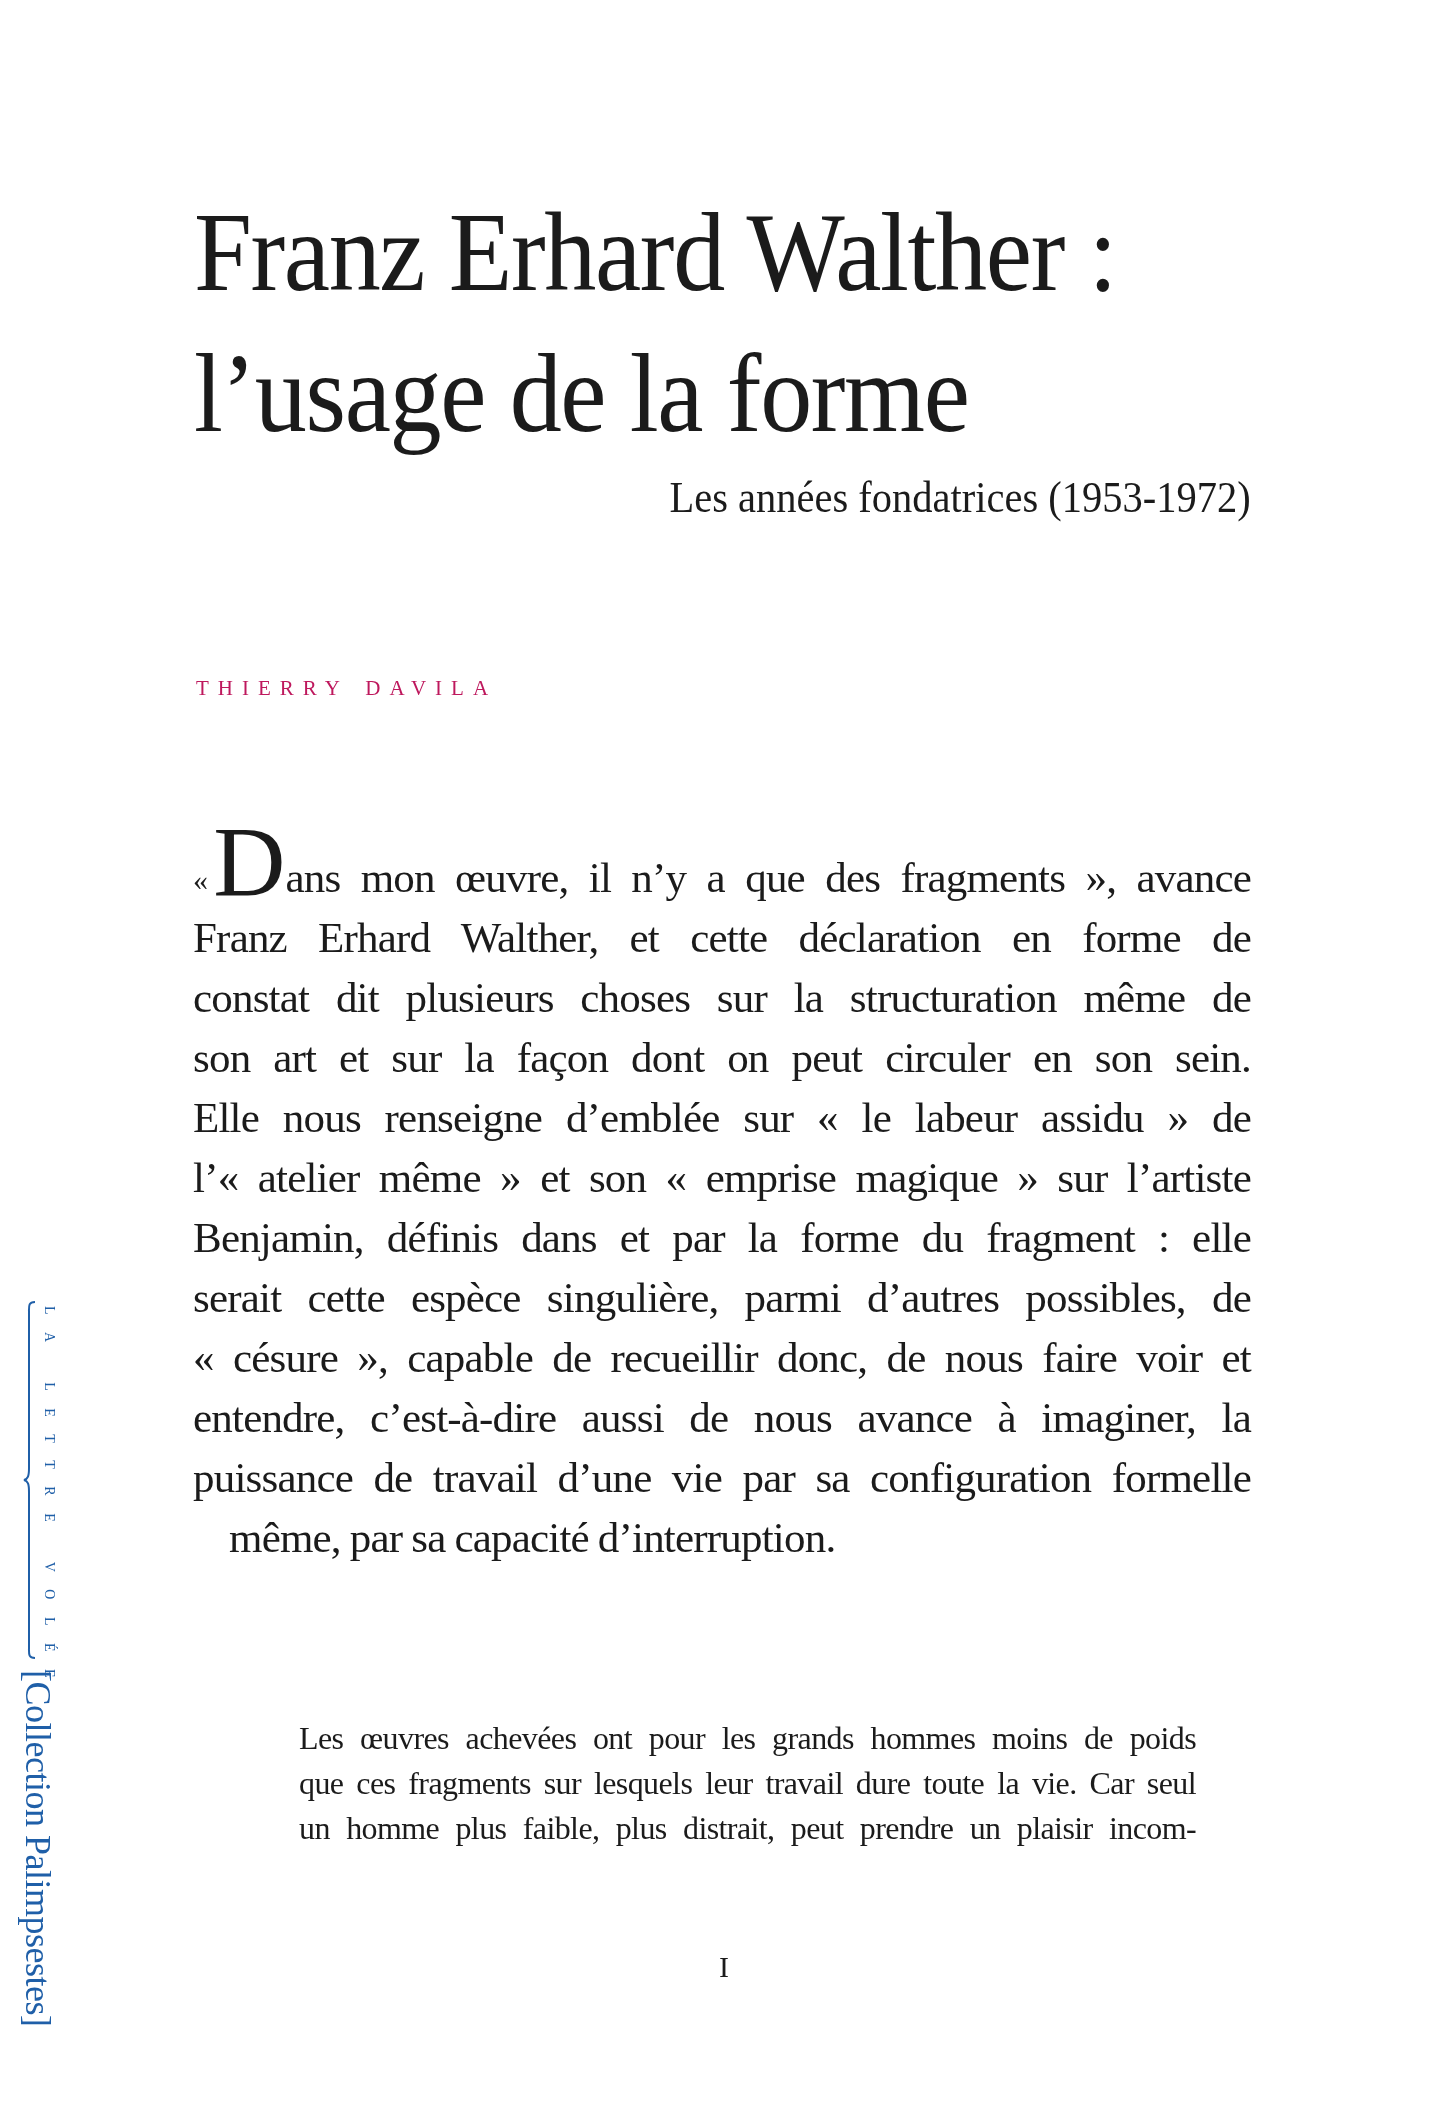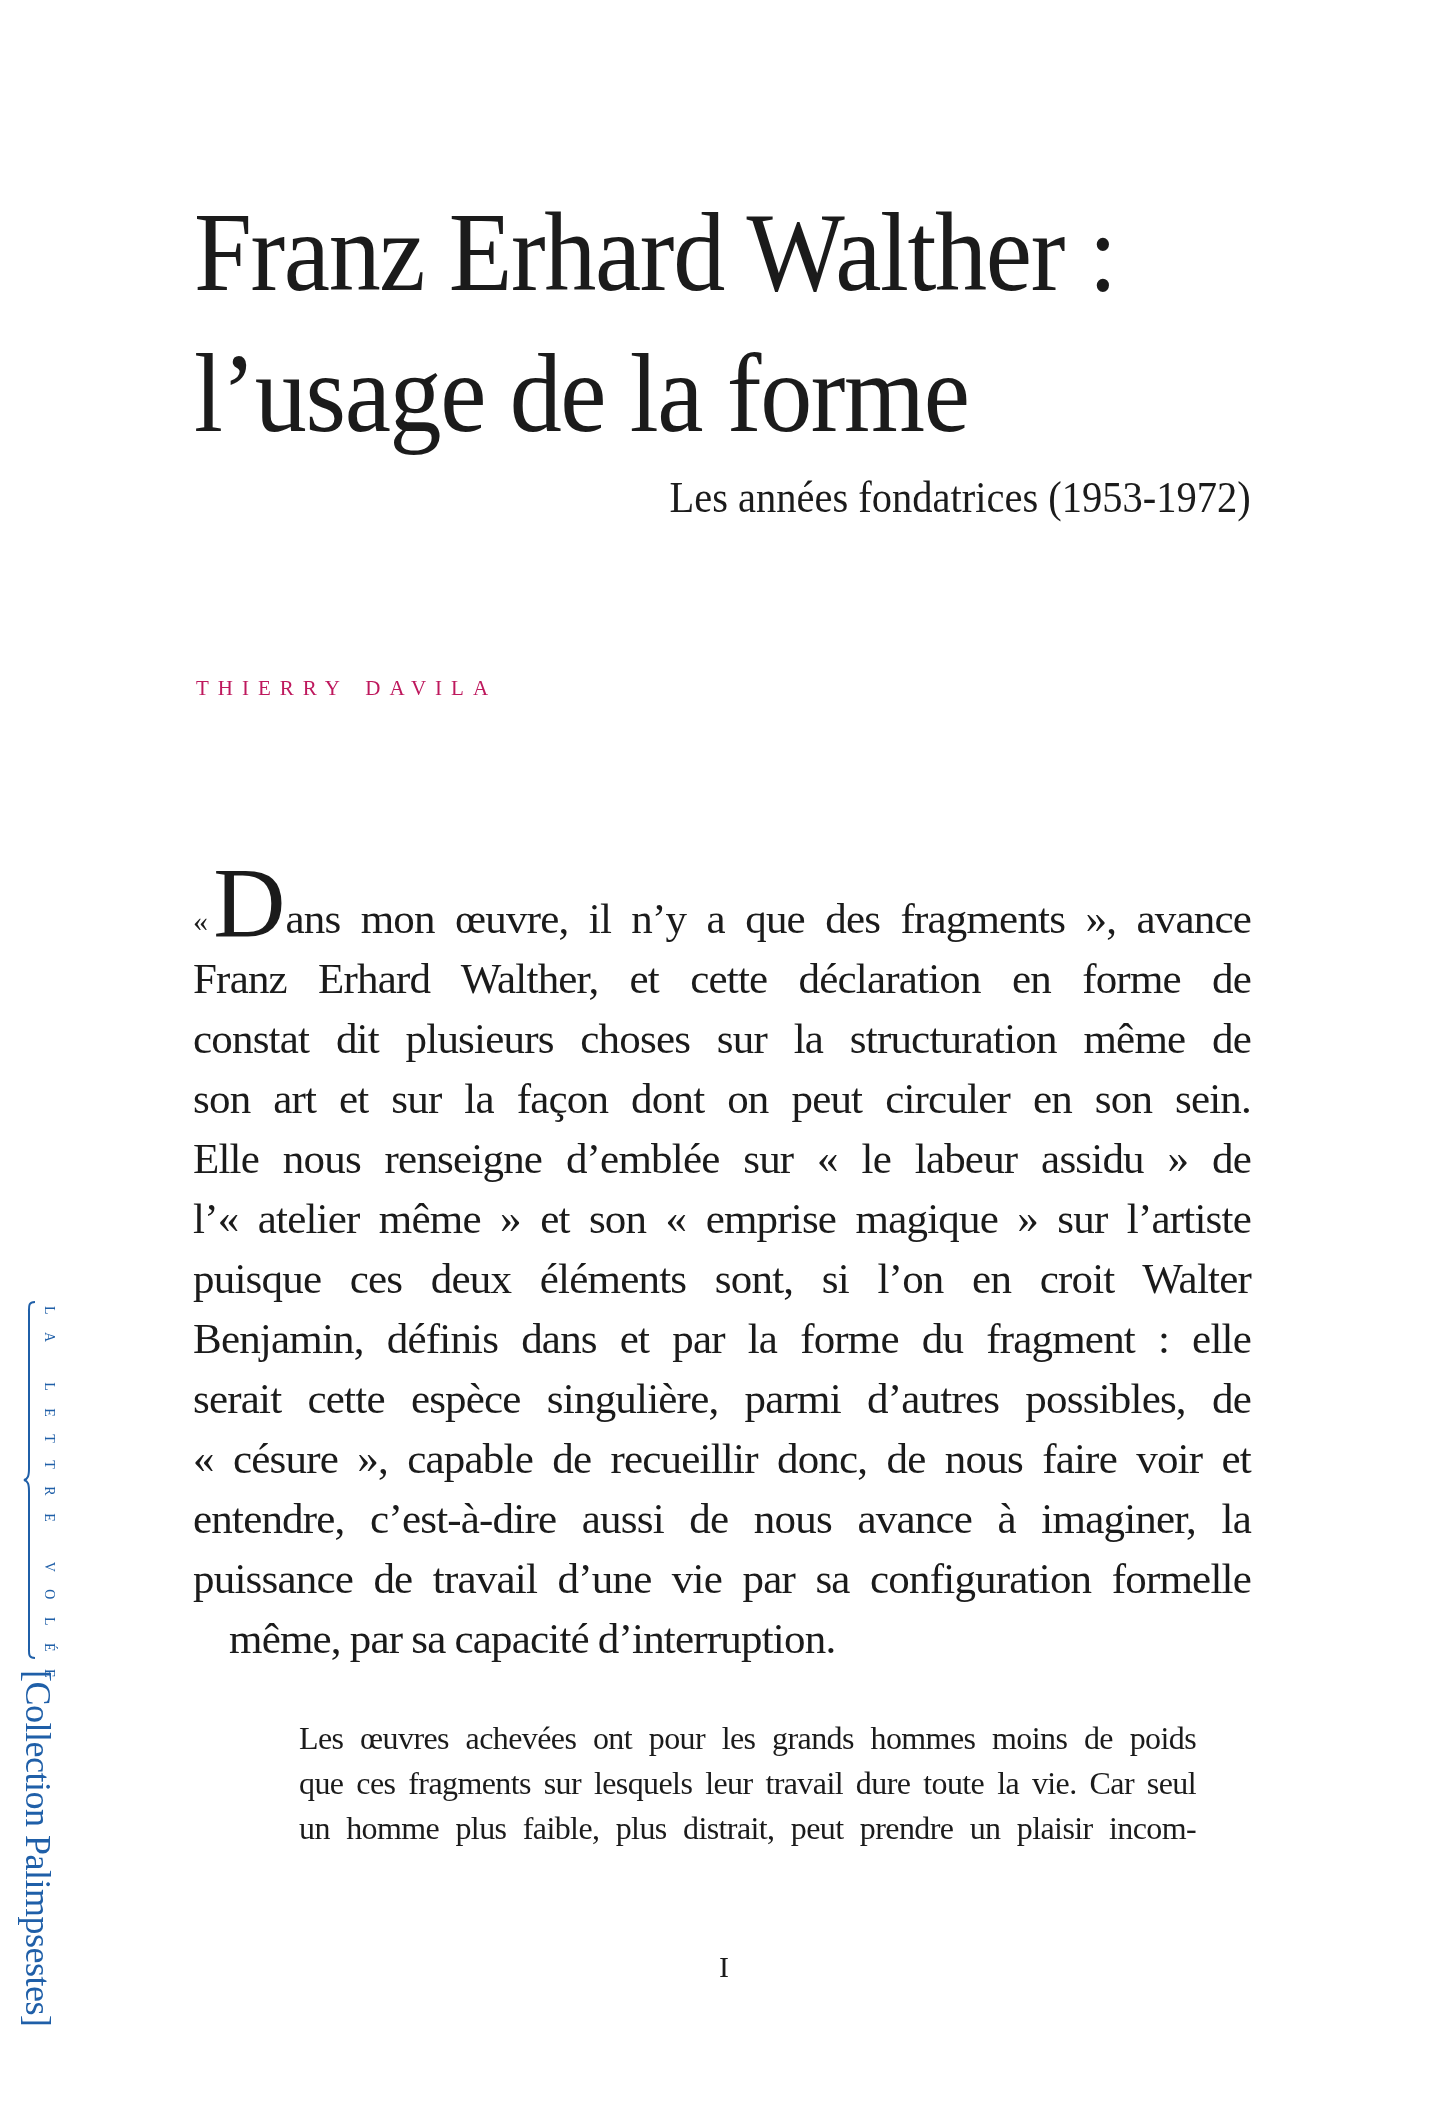--- a/index.html
+++ b/index.html
@@ -60,21 +60,21 @@
       text-transform: lowercase;
       white-space: nowrap;
       color: #be185d;
     }
 
     
     .body-text {
       position: absolute;
       left: 193px;
       width: 1058px;
-      top: 889px;
+      top: 848px;
       font-size: 43px;
       color: #1b1b1b;
     }
     .body-line {
       display: block;
       height: 60px;
       line-height: 60px;
       white-space: nowrap;
       text-align: justify;
       text-align-last: justify;
@@ -210,21 +210,20 @@
 
   <div class="author">Thierry Davila</div>
 
   <div class="body-text">
     <span class="body-line"><span class="guillemet-open">«</span><span class="drop-cap">D</span><span>ans mon œuvre, il n’y a que des fragments  », avance</span></span>
     <span class="body-line">Franz Erhard Walther, et cette déclaration en forme de</span>
     <span class="body-line">constat dit plusieurs choses sur la structuration même de</span>
     <span class="body-line">son art et sur la façon dont on peut circuler en son sein.</span>
     <span class="body-line">Elle nous renseigne d’emblée sur « le labeur assidu » de</span>
     <span class="body-line">l’« atelier même » et son « emprise magique » sur l’artiste</span>
-    <span class="body-line">puisque ces deux éléments sont, si l’on en croit Walter</span>
     <span class="body-line">Benjamin, définis dans et par la forme du fragment : elle</span>
     <span class="body-line">serait cette espèce singulière, parmi d’autres possibles, de</span>
     <span class="body-line">« césure », capable de recueillir donc, de nous faire voir et</span>
     <span class="body-line">entendre, c’est-à-dire aussi de nous avance à imaginer, la</span>
     <span class="body-line">puissance de travail d’une vie par sa configuration formelle</span>
     <span class="body-line last">même, par sa capacité d’interruption.</span>
   </div>
 
   <div class="quote">
     <span class="quote-line">Les œuvres achevées ont pour les grands hommes moins de poids</span>

